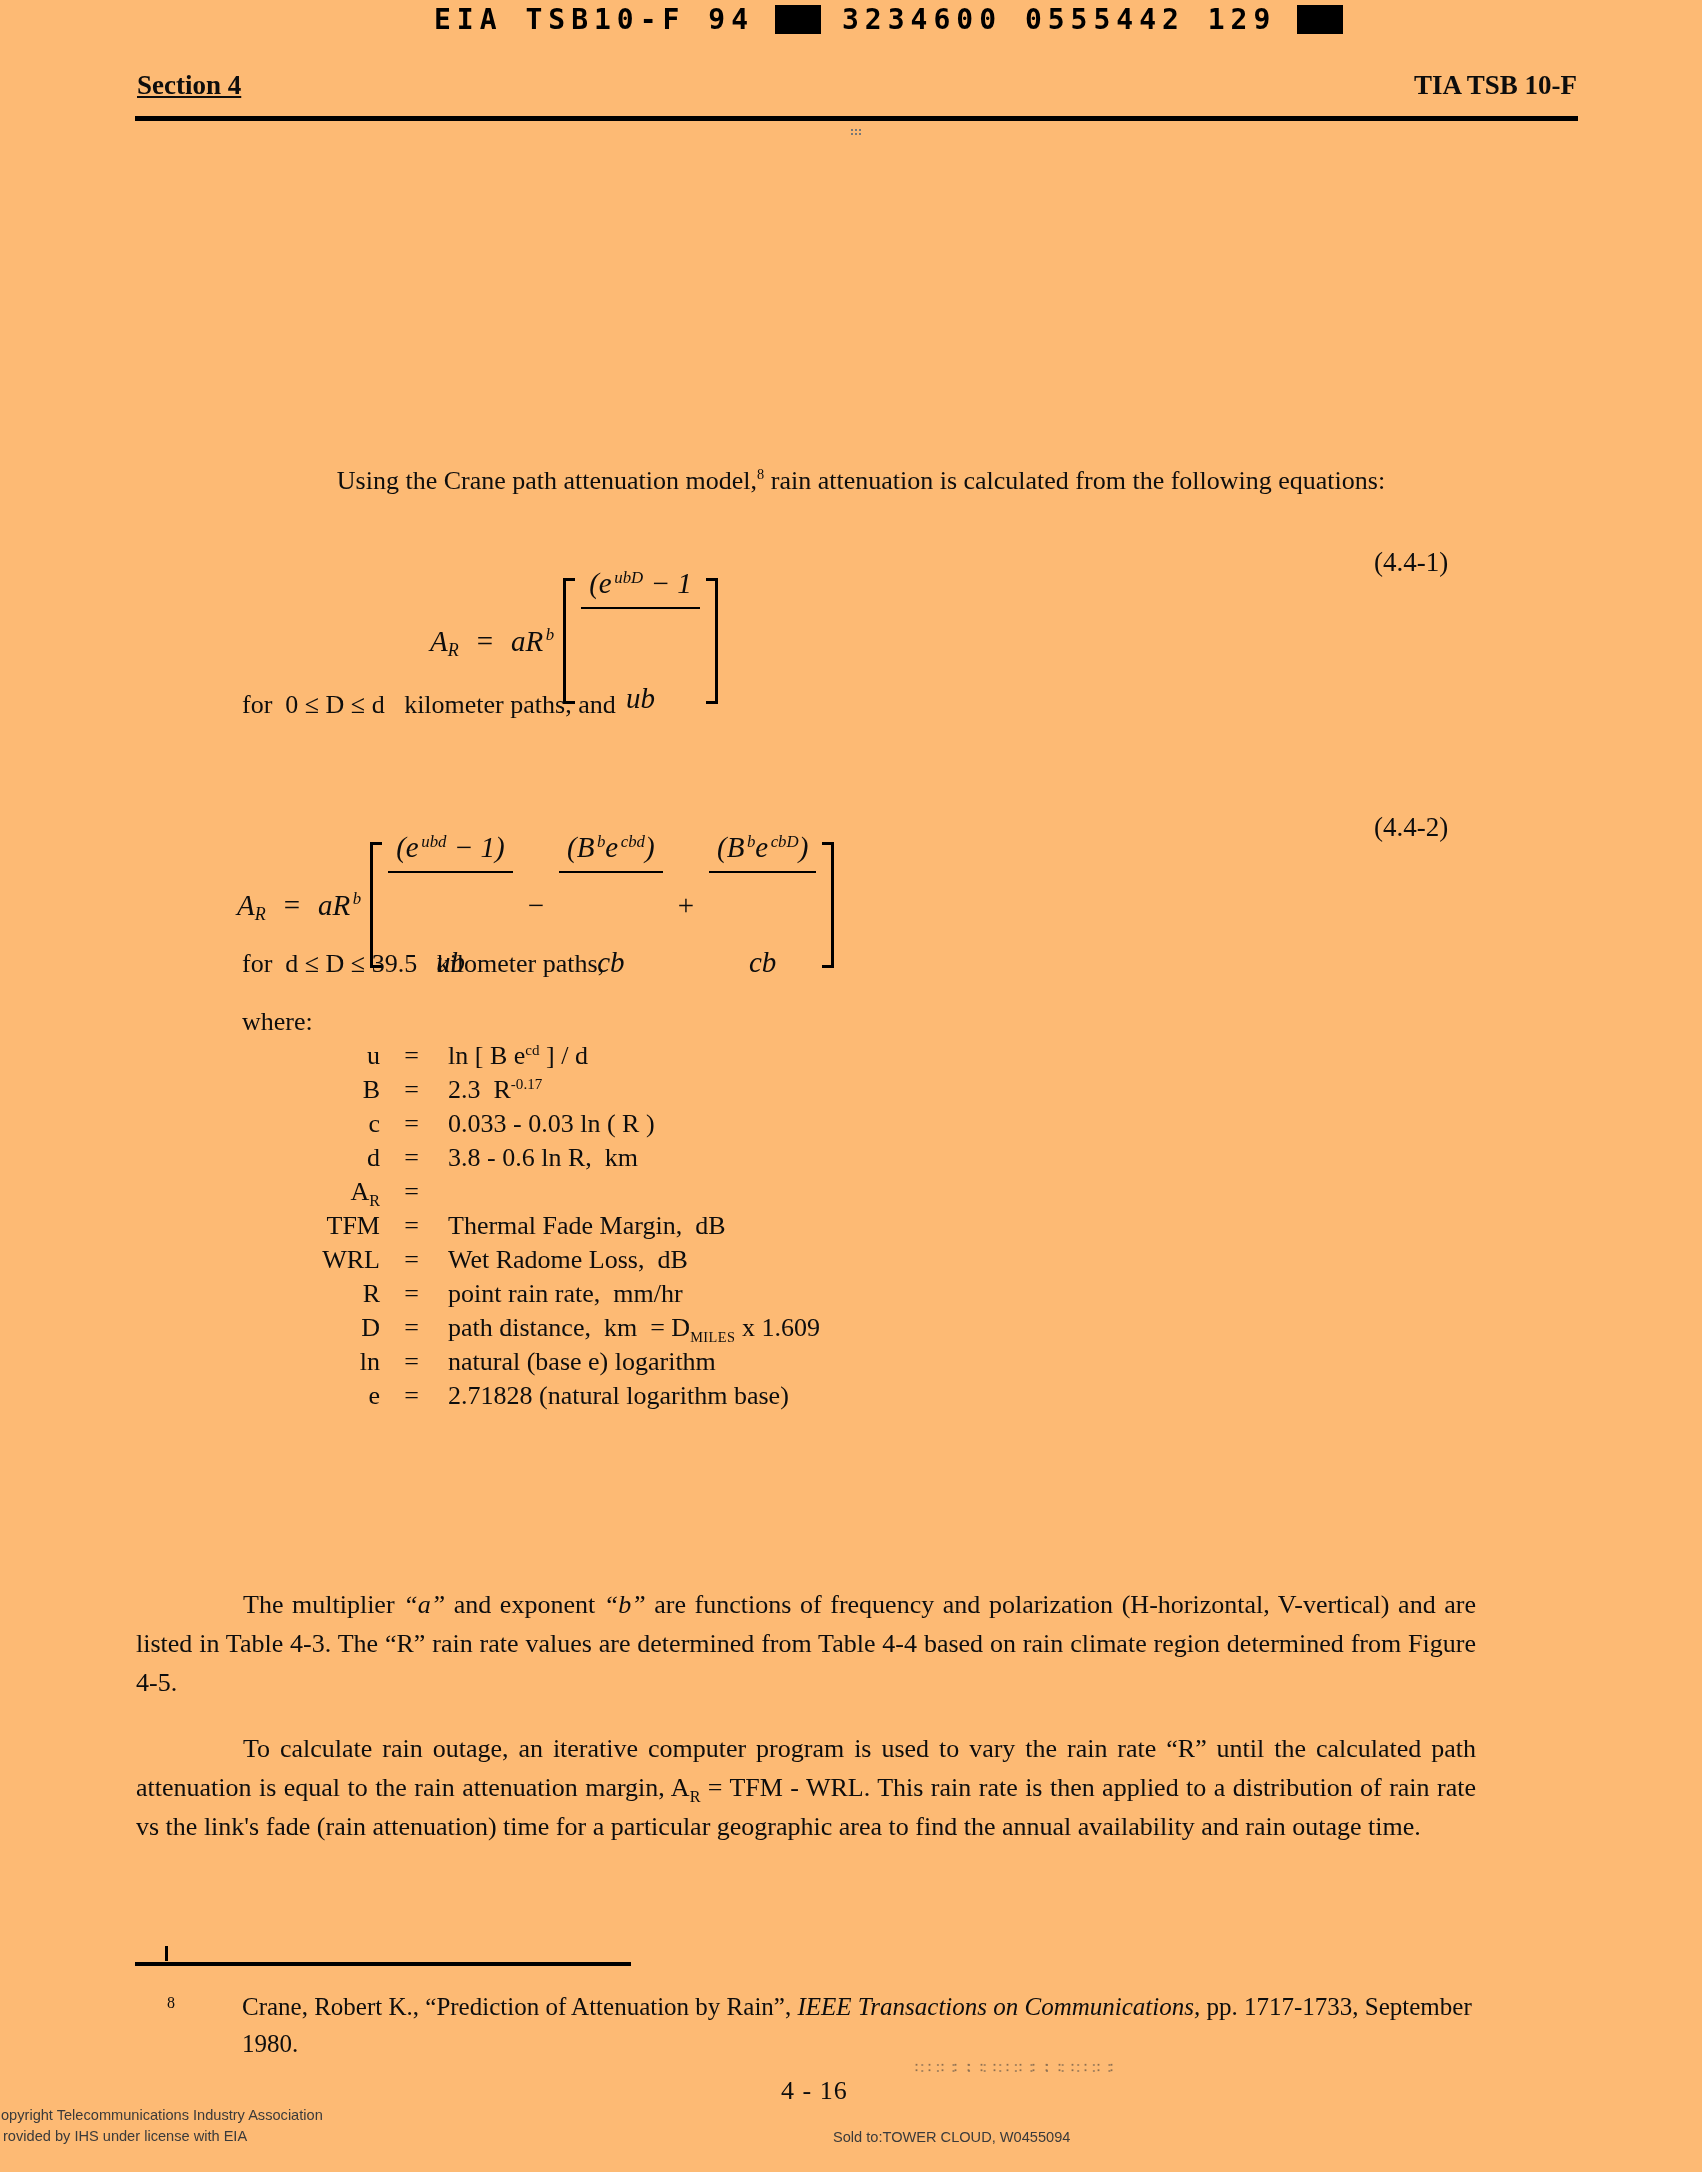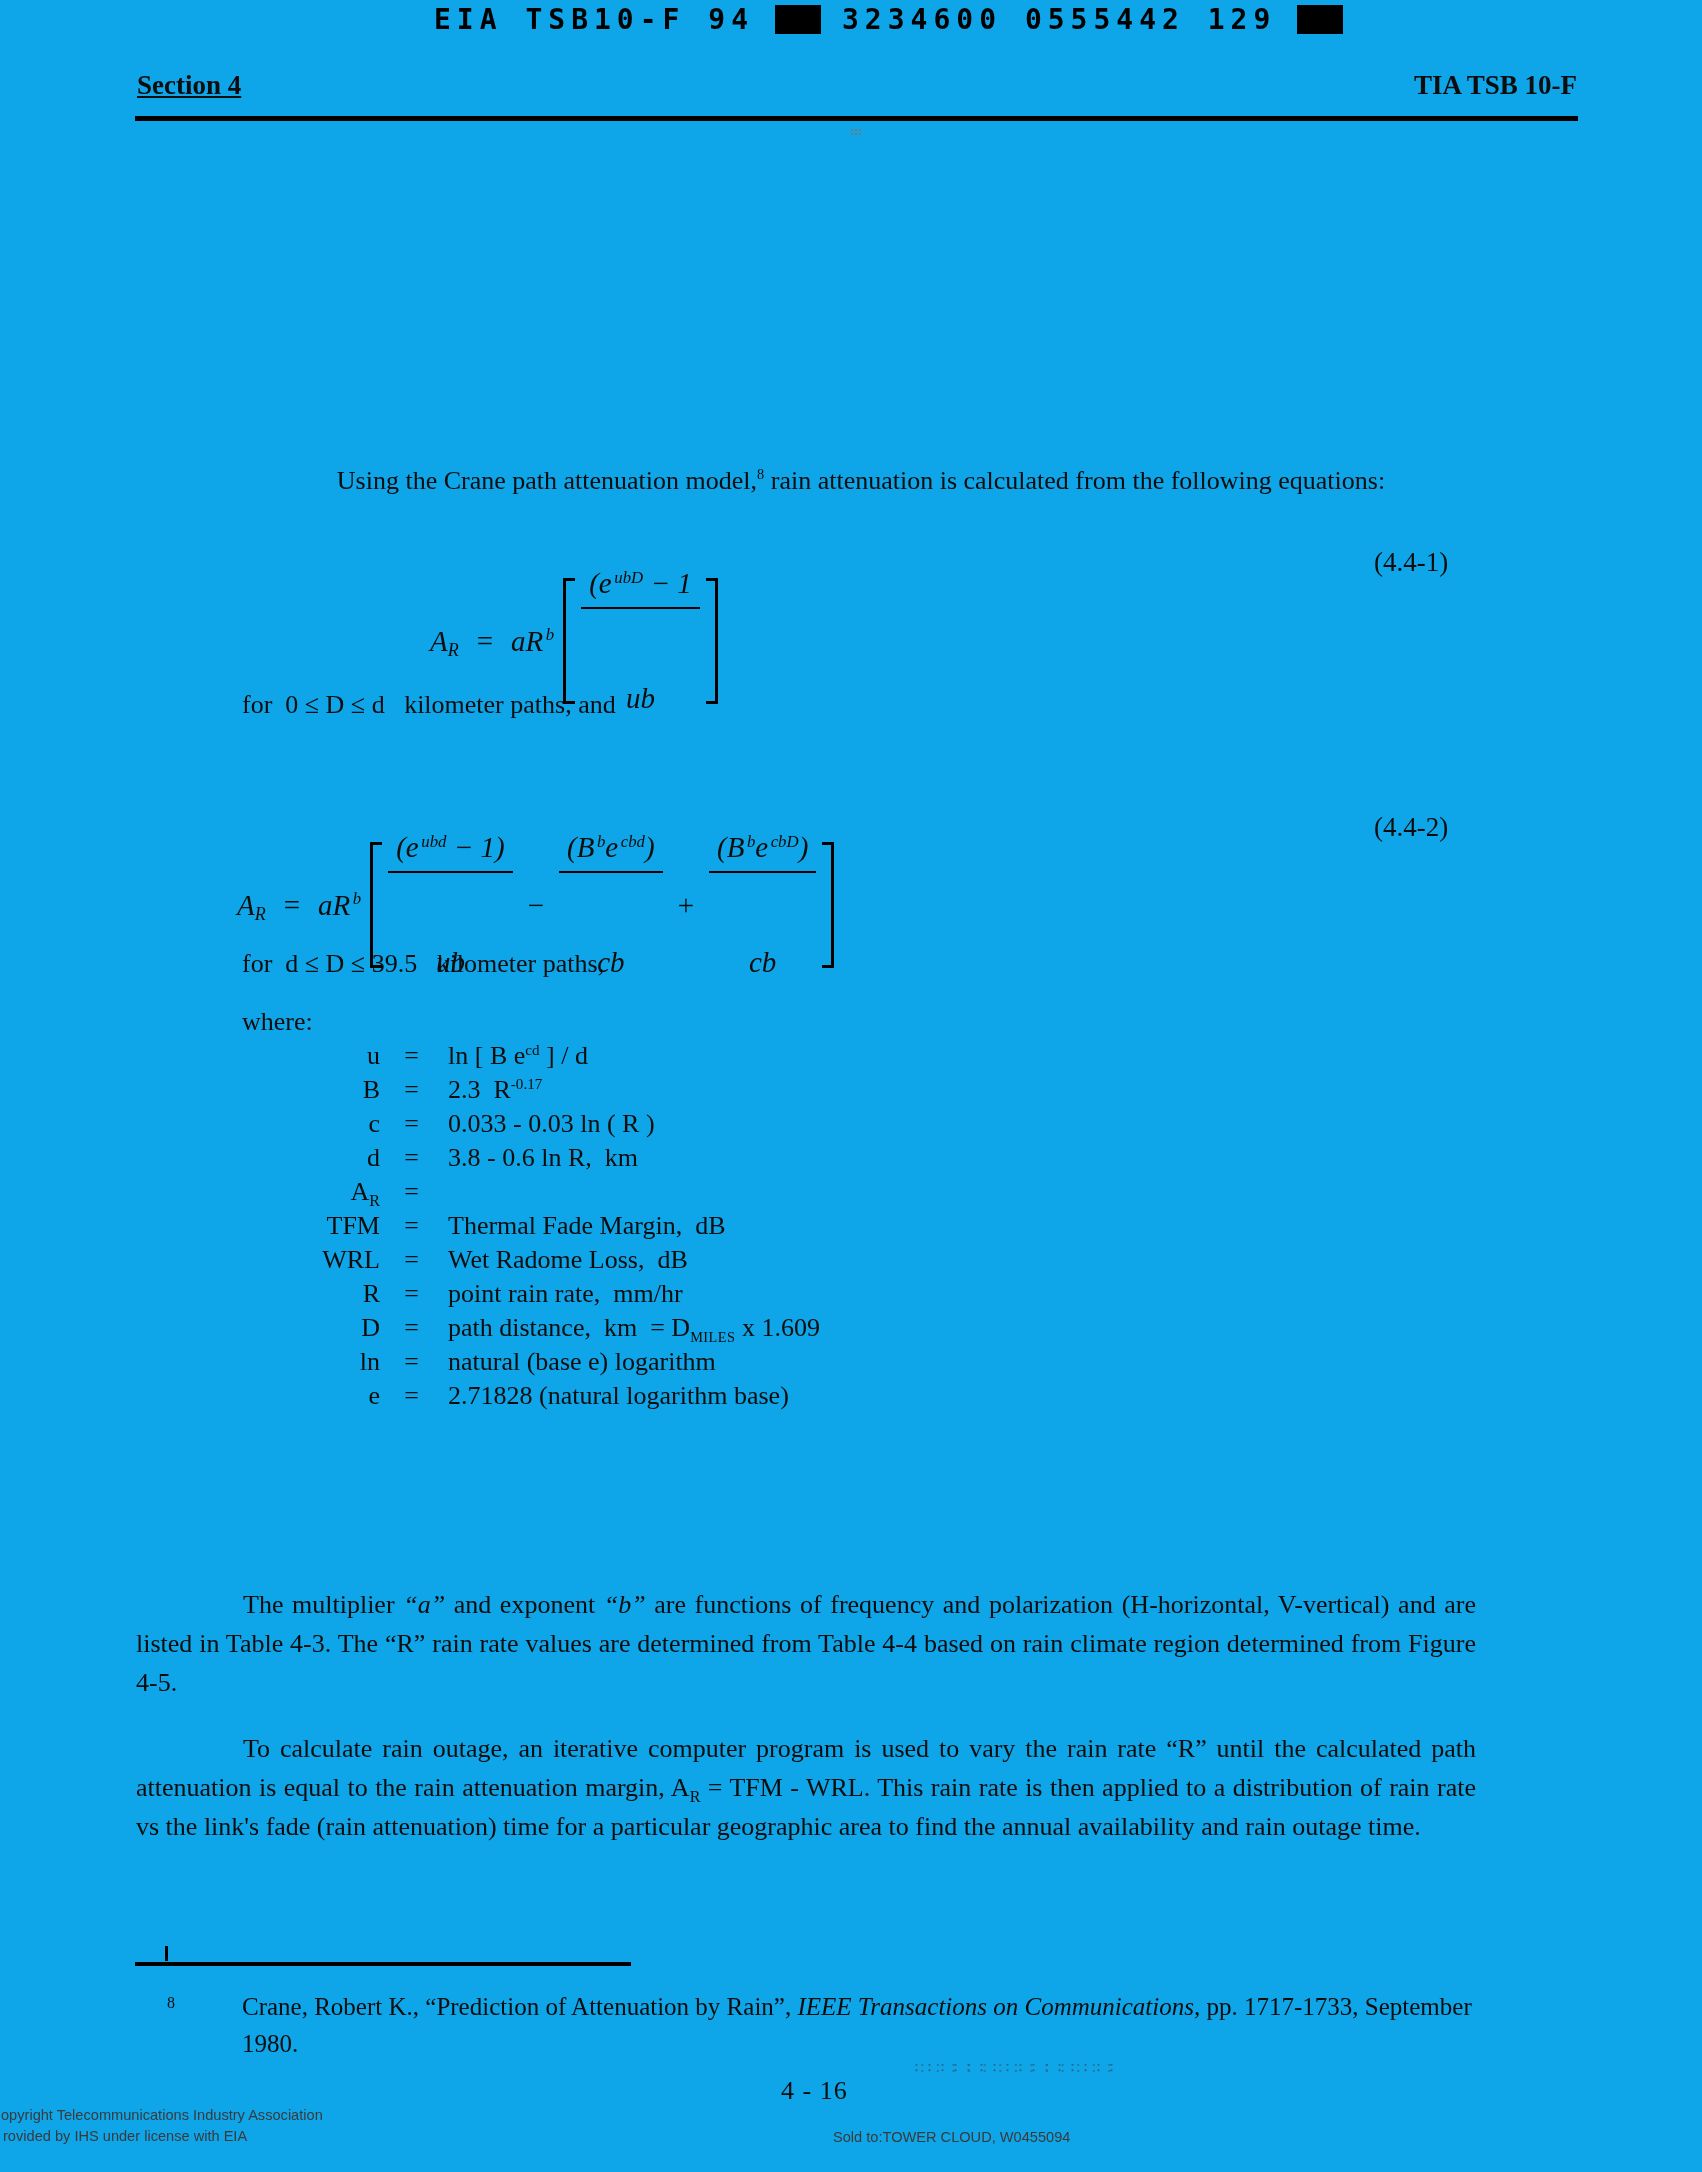--- a/index.html
+++ b/index.html
@@ -1,19 +1,19 @@
 <!DOCTYPE html>
 <html style="font-size:8px"><head>
 <meta charset="utf-8">
 <style>
   html,body{margin:0;padding:0;background:#888;}
   .page{
     position:relative;
     width:1702px;height:2172px;
-    background:#0ea5e9;
+    background:#fdba74;
     font-family:"Liberation Serif", serif;
     color:#0d0d0d;
     overflow:hidden;
   }
   .abs{position:absolute;}
 
   
   .ocr-line{
     left:434px;top:3px;
     display:flex;align-items:center;gap:21px;

